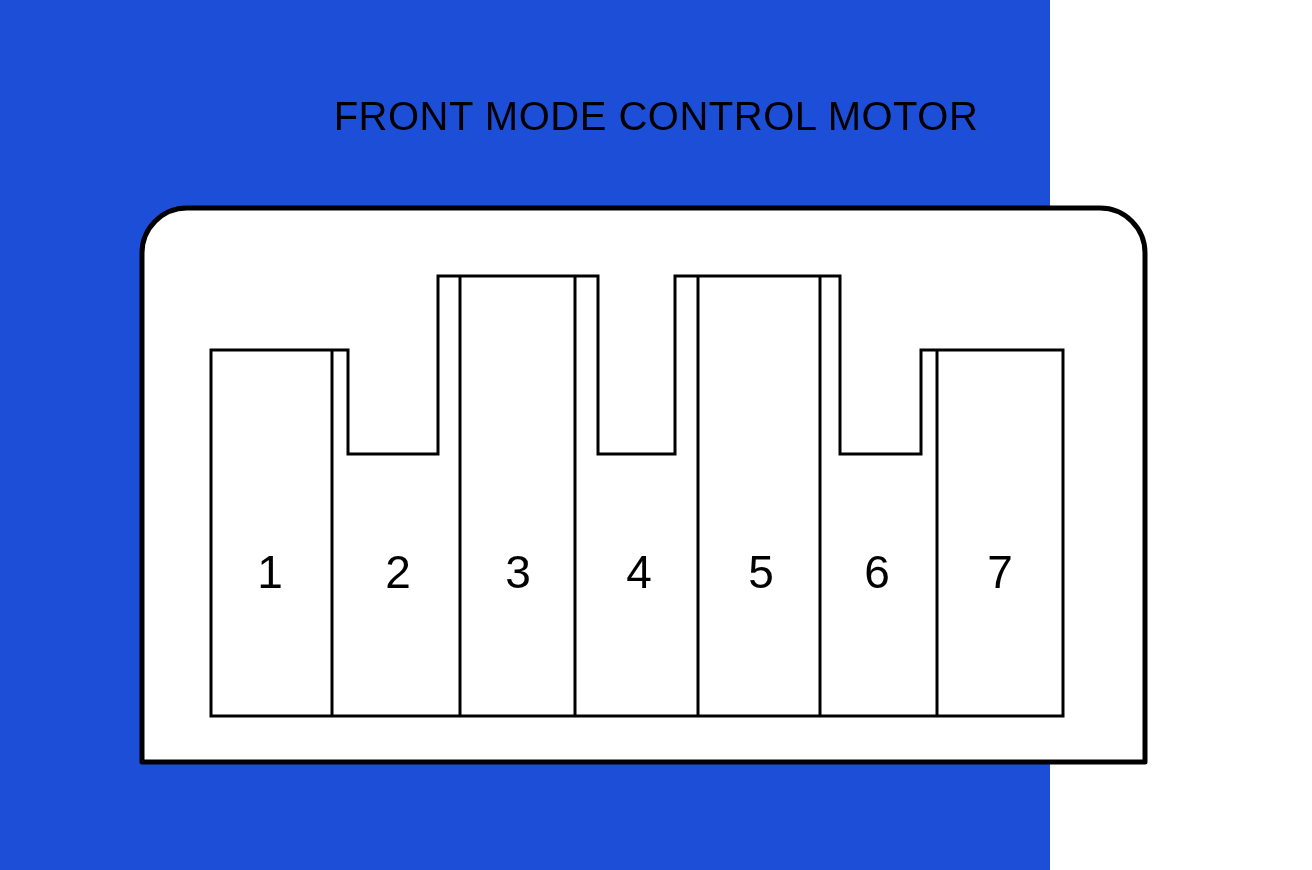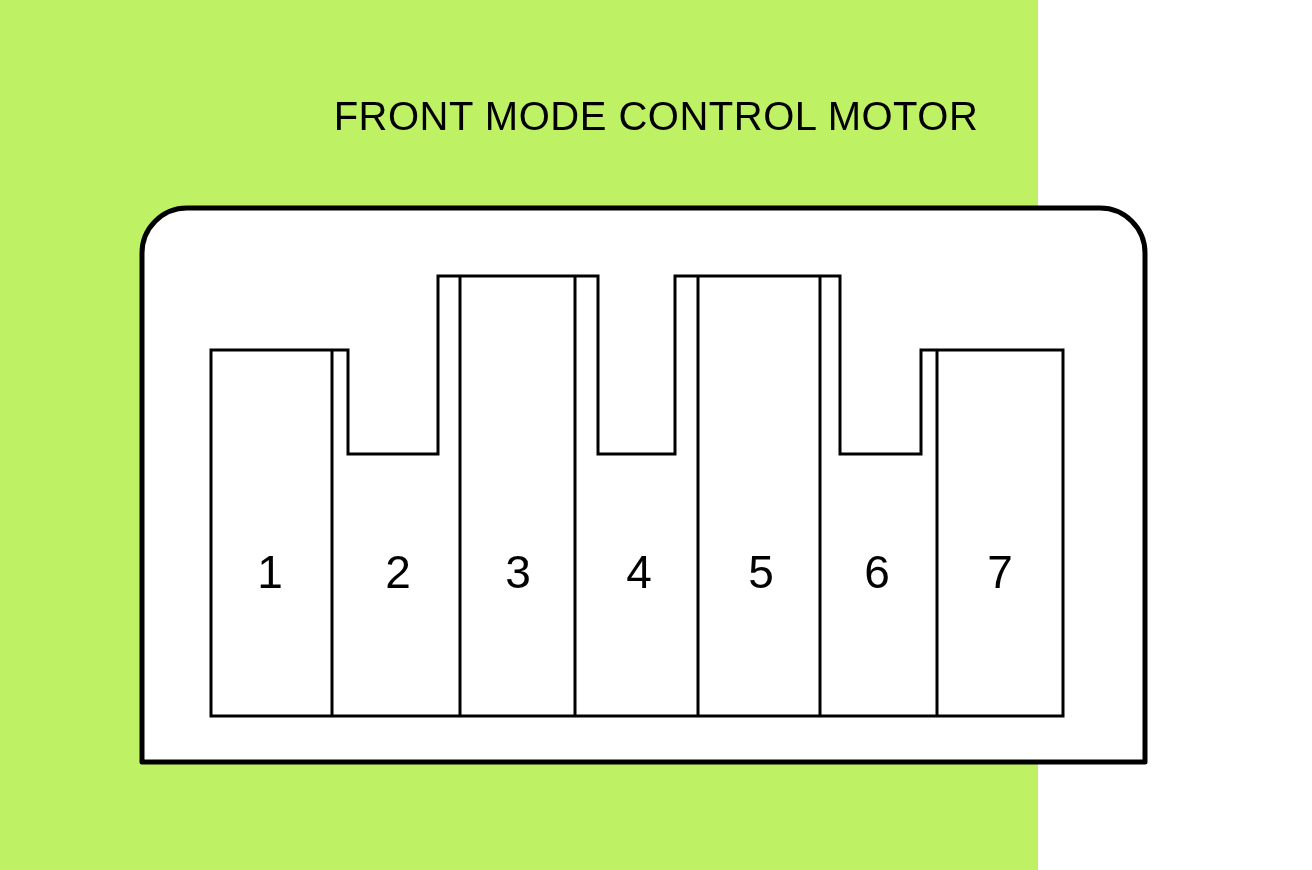--- a/index.html
+++ b/index.html
@@ -11,21 +11,22 @@
   body {
     width: 1312px;
     height: 870px;
     overflow: hidden;
     font-family: "Liberation Sans", sans-serif;
   }
   #page {
     position: relative;
     width: 1038px;
     height: 870px;
-    background: #bef264;
+    background: #1d4ed8;
+    padding-left: 12px;
   }
   #diagram-title {
     position: absolute;
     left: 0;
     top: 94px;
     width: 1312px;
     text-align: center;
     font-family: "Liberation Sans", sans-serif;
     font-size: 40px;
     font-weight: 400;

